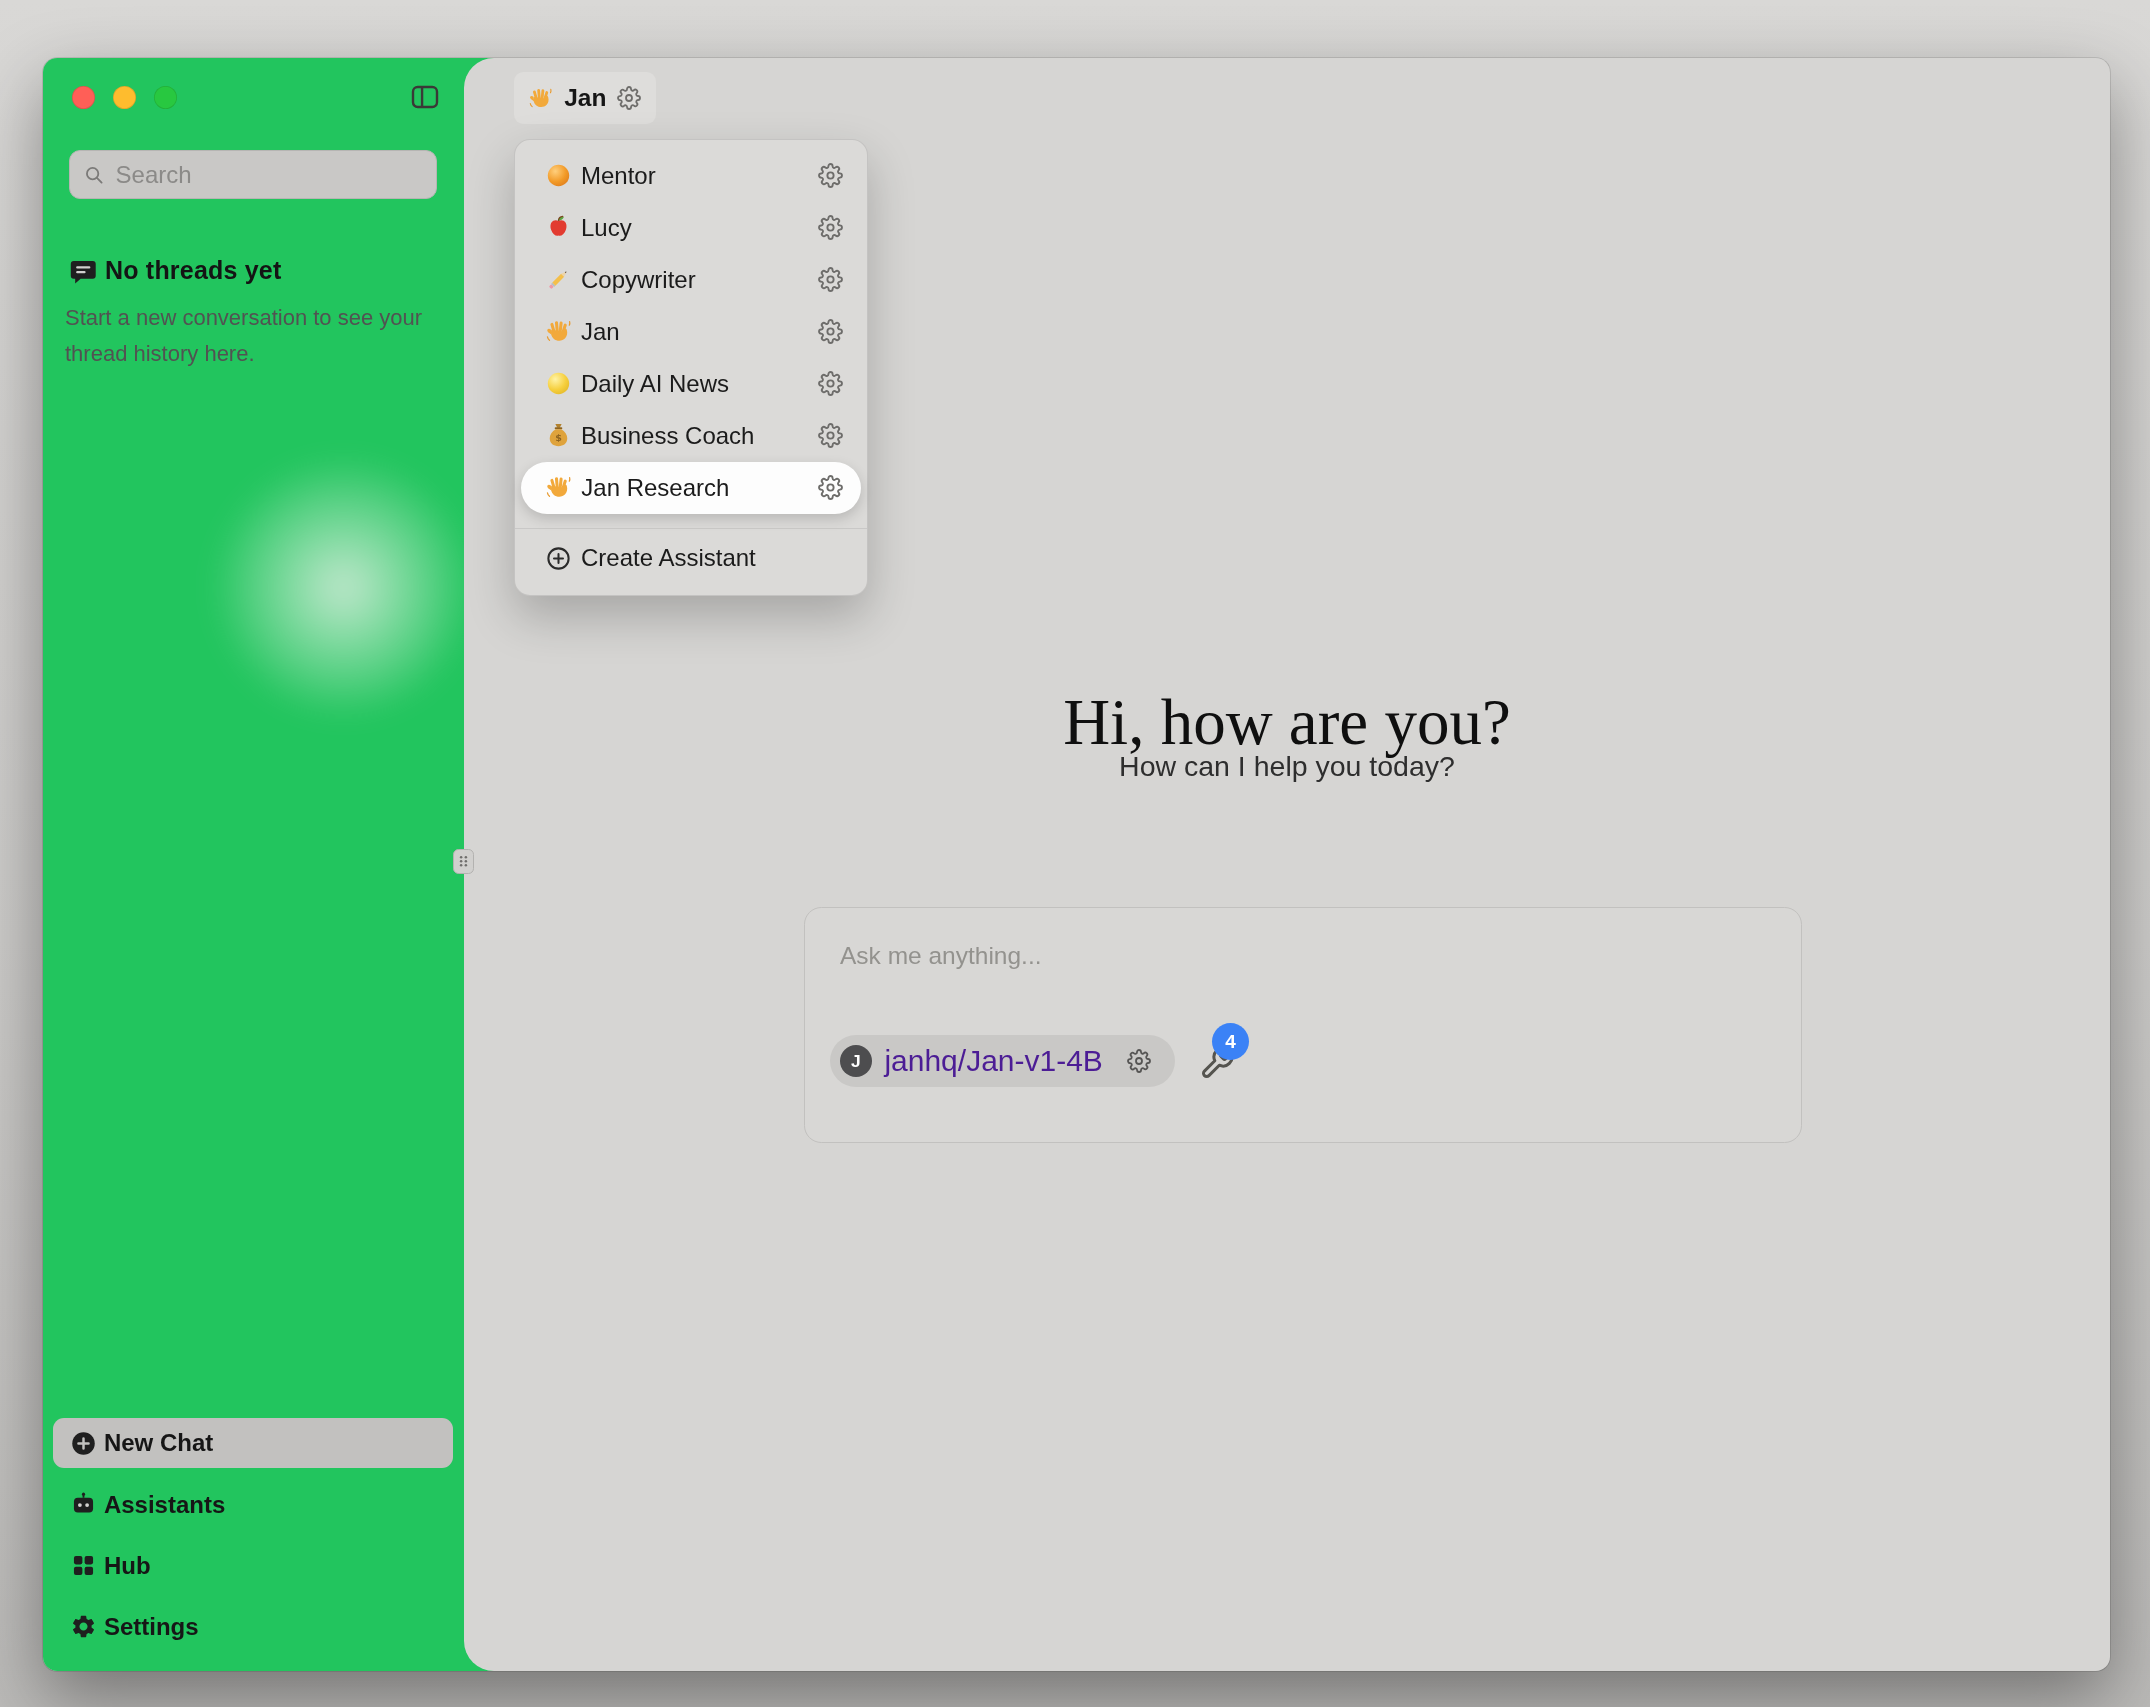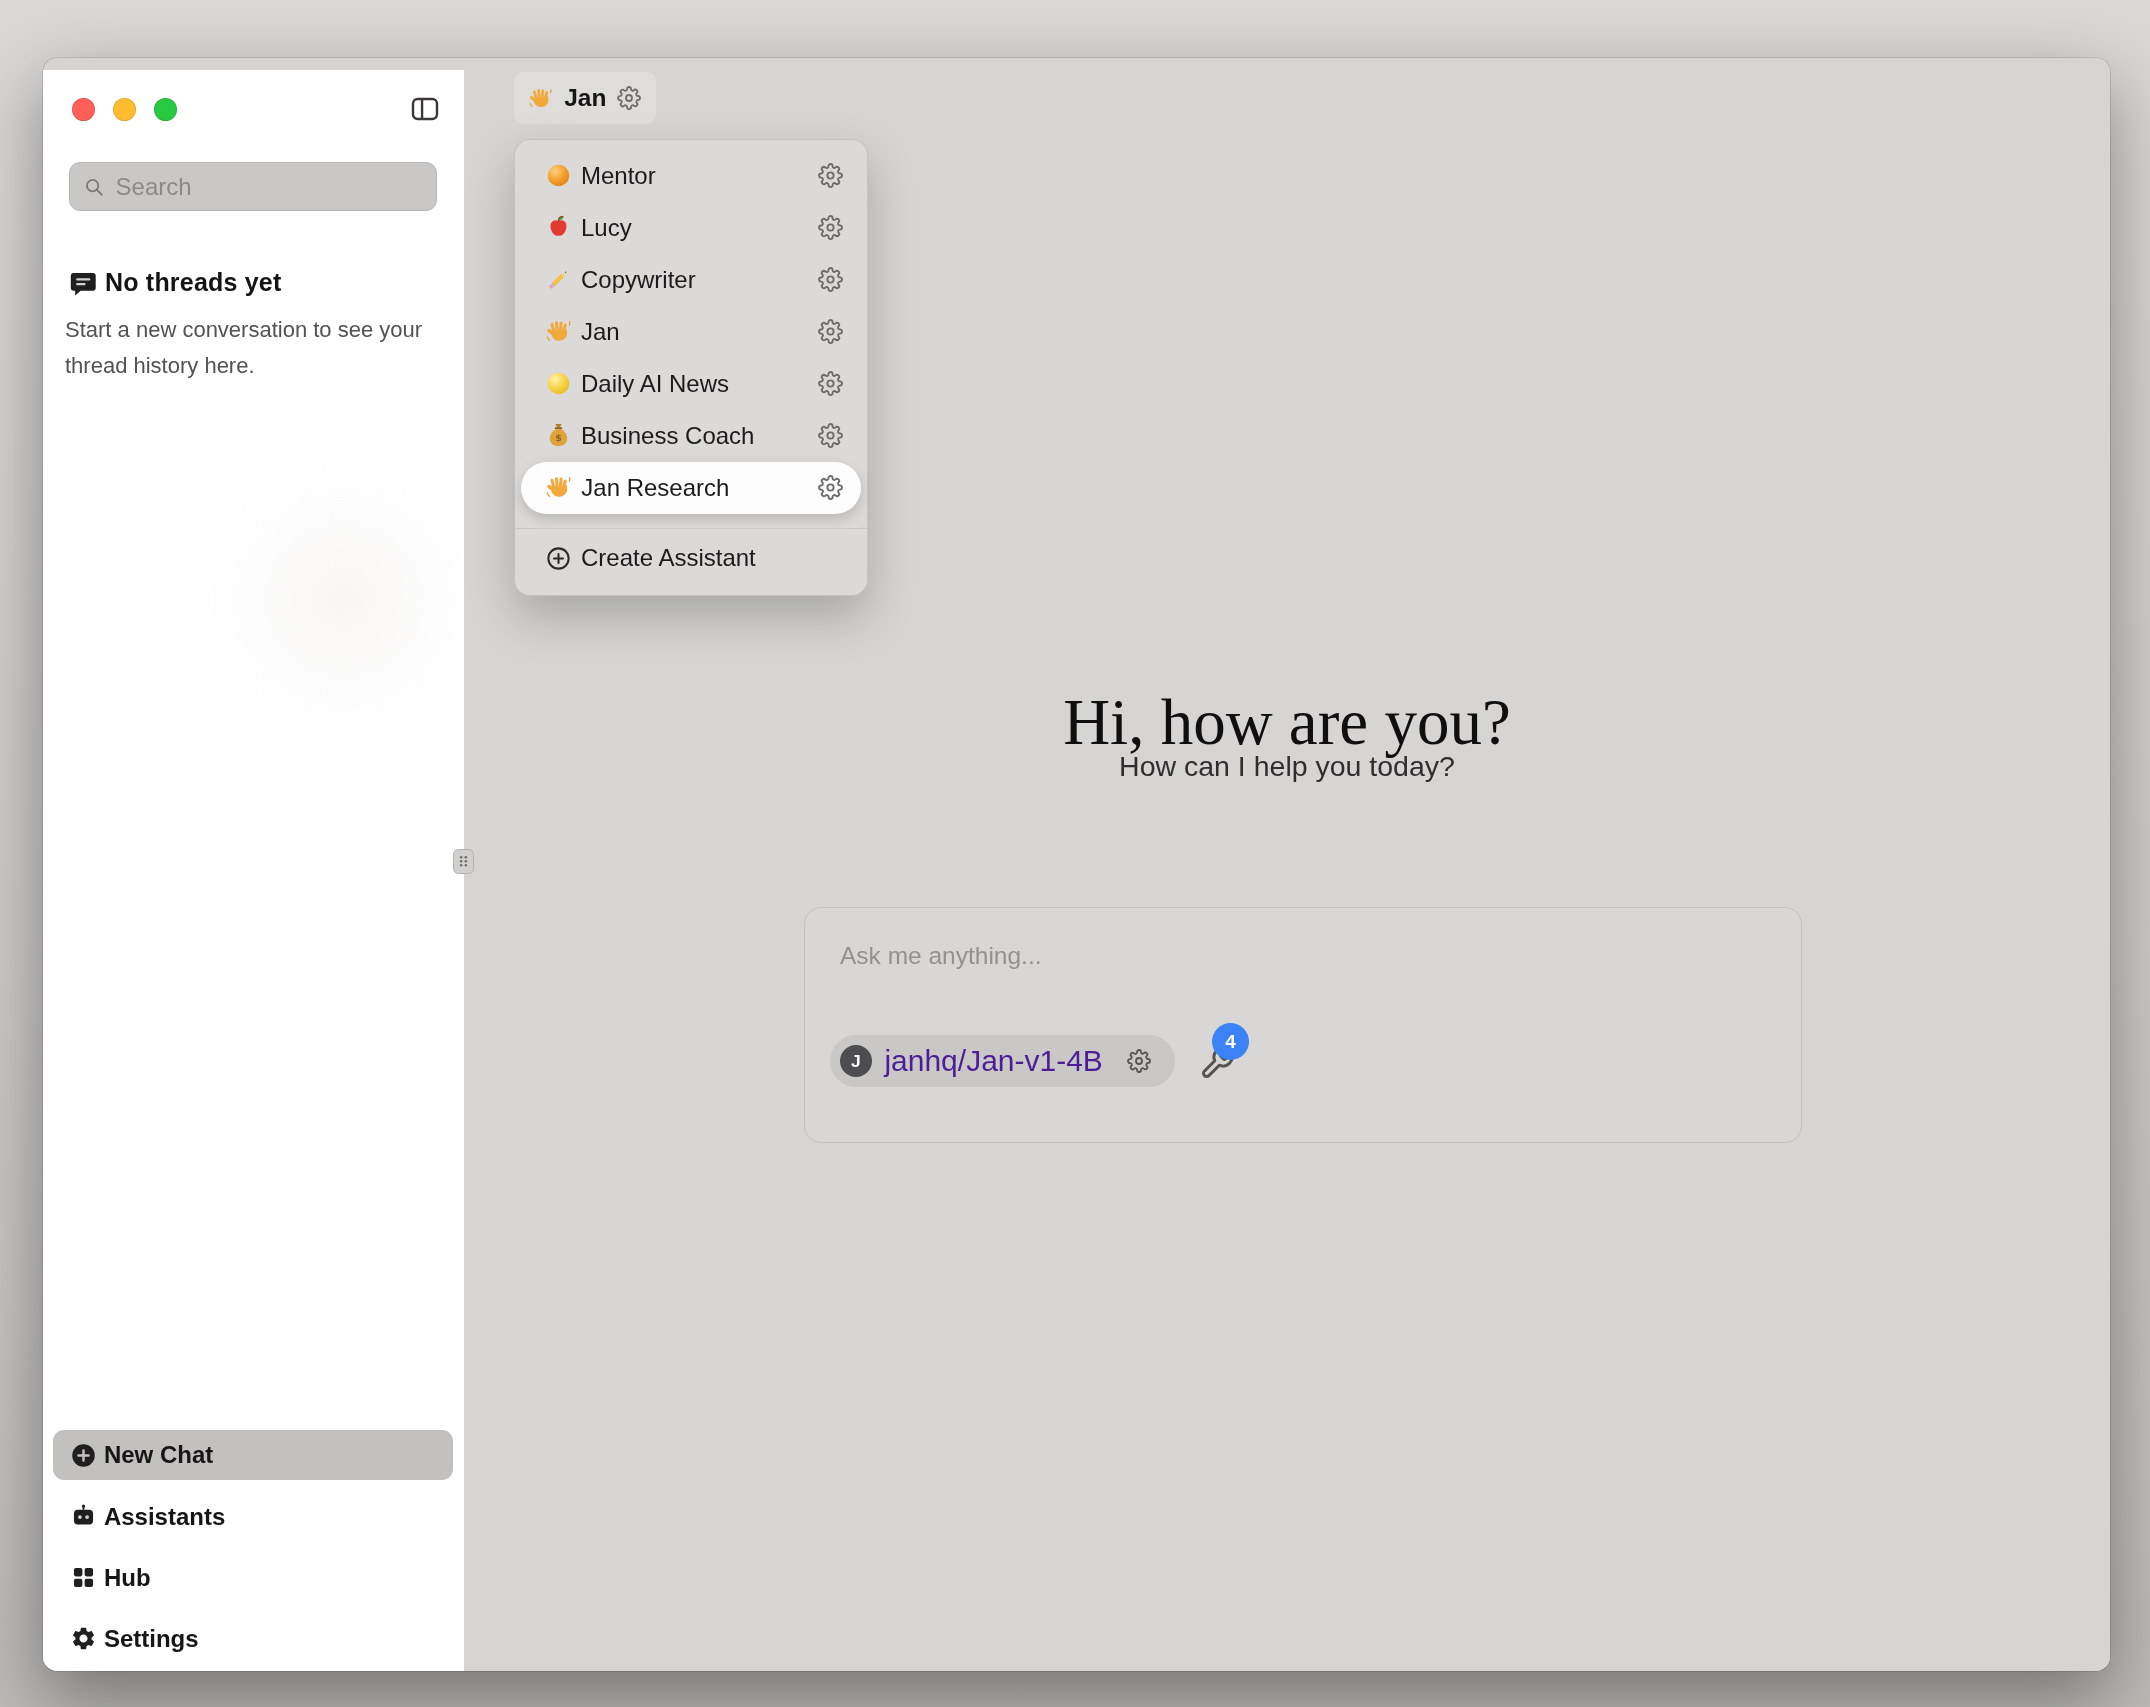--- a/index.html
+++ b/index.html
@@ -14,22 +14,22 @@
 
   
   .window {
     position: absolute; left: 43px; top: 58px; width: 2067px; height: 1613px;
     background: #d6d5d3; border-radius: 14.2px; overflow: hidden;
     box-shadow: 0 27px 71px rgba(0,0,0,.38), 0 0 0 0.8px rgba(0,0,0,.14);
   }
 
   
   .sidebar {
-    position: absolute; left: 0; top: 12px; bottom: 0; width: 476px;
-    background: #ffffff; border-right: 0.8px solid #c0bfbd;
+    position: absolute; left: 0; top: 0; bottom: 0; width: 476px;
+    background: #22c55e; border-right: 0.8px solid #c0bfbd;
   }
   .blob {
     position: absolute; left: 166px; top: 395px; width: 269px; height: 269px;
     border-radius: 50%;
     background: radial-gradient(circle, rgba(244,243,241,.95) 0%, rgba(210,209,207,0) 70%);
     filter: blur(14.2px); opacity: .8; pointer-events: none;
   }
   .traffic { position: absolute; left: 29px; top: 28px; display: flex; gap: 18px; }
   .tl { width: 23px; height: 23px; border-radius: 50%; box-shadow: inset 0 0 0 0.8px rgba(0,0,0,.12); }
   .tl.red { background: #ff5f57; }
@@ -62,21 +62,21 @@
   .nav-item {
     position: absolute; left: 9.5px; width: 400px; height: 49px;
     display: flex; align-items: center; padding-left: 17.4px; gap: 7px;
     border-radius: 11px;
   }
   .nav-item.active { background: #c2c1bf; }
   .nav-item svg { color: #1f1f1f; flex: none; }
   .nav-label { font-size: 24px; font-weight: 600; color: #161616; }
 
   
-  .main { position: absolute; left: 421px; top: 0; right: 0; bottom: 0; background: #d6d5d3; }
+  .main { position: absolute; left: 421px; top: 0; right: 0; bottom: 0; background: #d6d5d3; border-radius: 30px; }
 
   .assistant-chip {
     position: absolute; left: 50px; top: 14.2px; height: 52px;
     display: inline-flex; align-items: center; gap: 11px; padding: 0 14.2px;
     background: #dedddb; border-radius: 9.5px;
   }
   .assistant-chip .label { font-size: 24.5px; font-weight: 600; color: #161616; }
   .assistant-chip .gear { color: #6e6d6b; }
 
   .menu {

